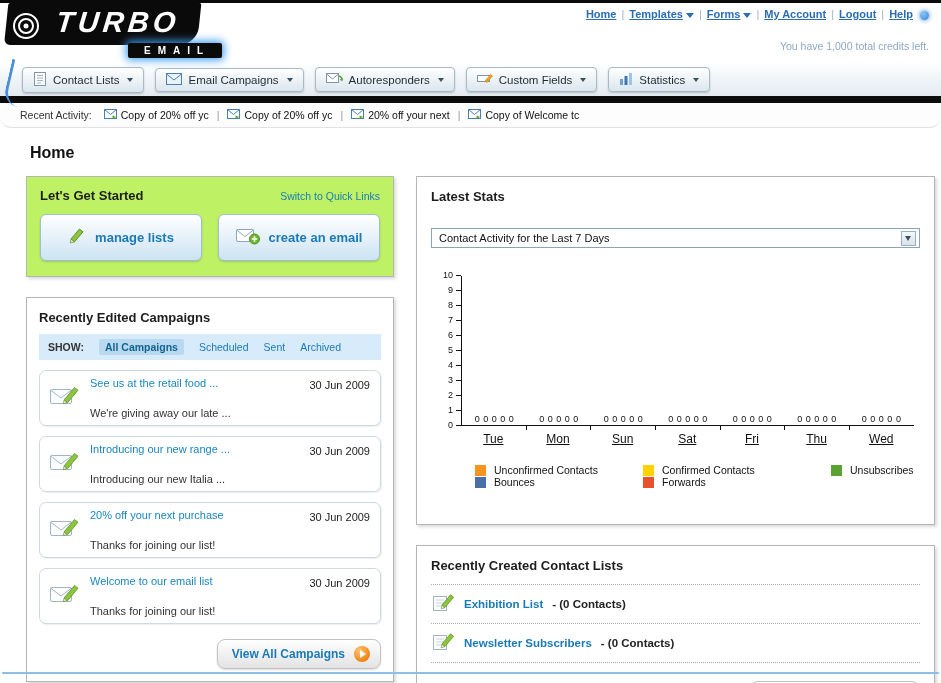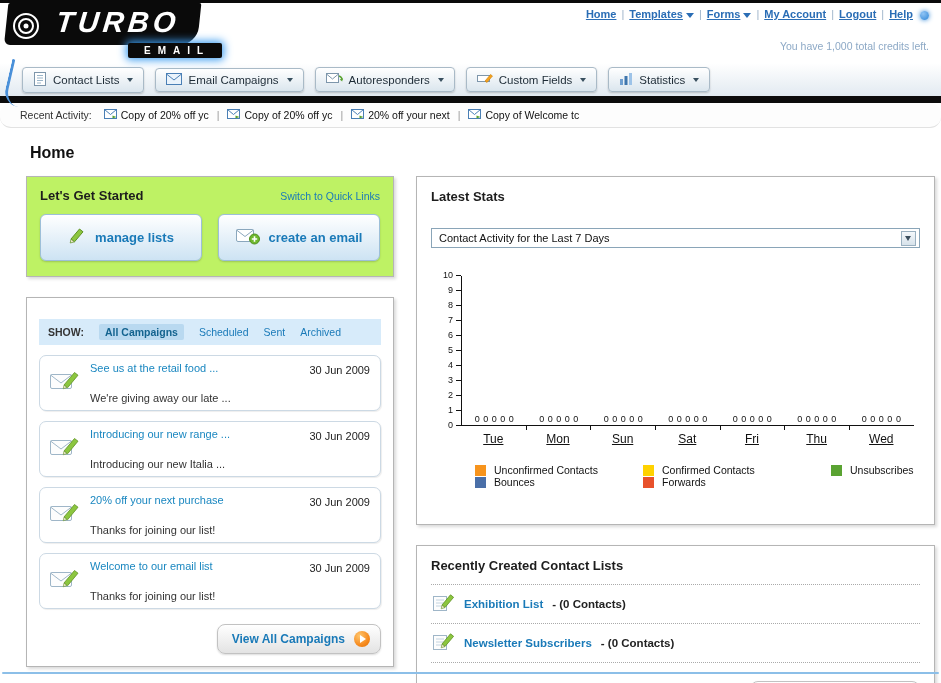--- a/index.html
+++ b/index.html
@@ -262,20 +262,21 @@
                     <path d="M0.5 2 L9 8.5 L17.5 2" fill="none" stroke="#8aa7bd"></path>
                     <circle cx="18.5" cy="11" r="5" fill="#6fb82e" stroke="#4e8f1f"></circle>
                     <path d="M18.5 8.3 V13.7 M15.8 11 H21.2" stroke="#fff" stroke-width="1.6"></path>
                   </svg></span>
               <span>create an email</span>
             </div>
           </div>
         </div>
 
         <div class="panel camp-panel">
+          <div class="panel-title">Recently Edited Campaigns</div>
           <div class="camp-tabs">
             <span class="show-label">SHOW:</span>
             <span class="camp-tab selected">All Campaigns</span>
             <span class="camp-tab">Scheduled</span>
             <span class="camp-tab">Sent</span>
             <span class="camp-tab">Archived</span>
           </div>
 
           <div class="camp-item">
             <span><svg width="30" height="23" viewBox="0 0 30 23">

